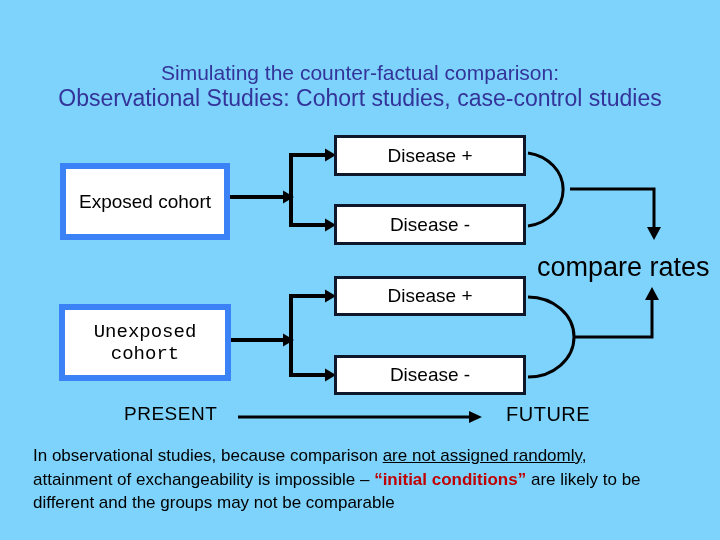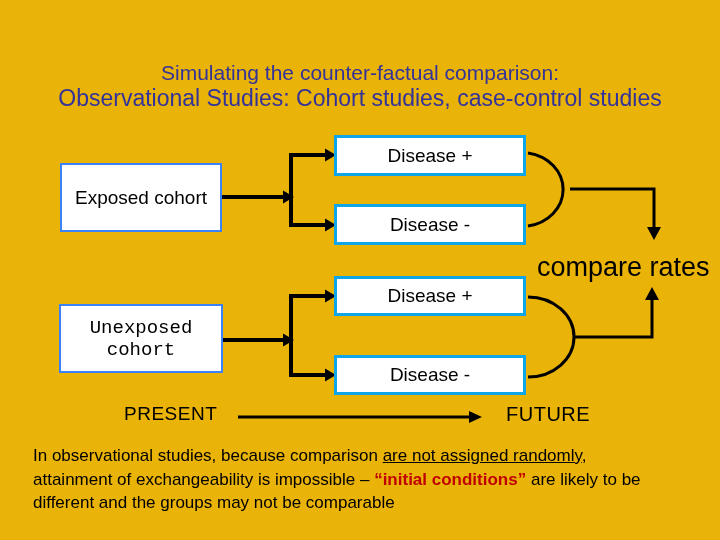--- a/index.html
+++ b/index.html
@@ -1,39 +1,39 @@
 <!DOCTYPE html>
 <html><head>
 <meta charset="utf-8">
 <style>
   html, body { margin: 0; padding: 0; background: #ffffff; }
   #slide {
     position: relative;
     width: 720px;
     height: 540px;
-    background: #eab308;
+    background: #7dd3fc;
     font-family: "Liberation Sans", sans-serif;
     overflow: hidden;
   }
   
   #title-block { position: absolute; top: 61px; left: 0; width: 720px; text-align: center; }
   #title-line1 { font-size: 21px; font-weight: 400; color: #333399; line-height: 24px; }
   #title-line2 { font-size: 23px; font-weight: 400; color: #333399; line-height: 26px; }
   
   .dbox {
     position: absolute;
     background: #ffffff;
     display: flex;
     align-items: center;
     justify-content: center;
     color: #000000;
     text-align: center;
   }
-  .cohort-box { border: 2px solid #3b82f6; font-size: 19px; }
-  .disease-box { border: 3px solid #0ea5e9; font-size: 19px; }
+  .cohort-box { border: 6px solid #3b82f6; font-size: 19px; }
+  .disease-box { border: 3px solid #0f172a; font-size: 19px; }
   #exposed-box   { left: 60px;  top: 163px; width: 158px; height: 65px; }
   #unexposed-box { left: 59px;  top: 304px; width: 160px; height: 65px; }
   #unexposed-box .wrap { width: 120px; line-height: 22px; font-family: Liberation Mono, monospace; }
   #d1-box { left: 334px; top: 135px; width: 186px; height: 35px; }
   #d2-box { left: 334px; top: 204px; width: 186px; height: 35px; }
   #d3-box { left: 334px; top: 276px; width: 186px; height: 34px; }
   #d4-box { left: 334px; top: 355px; width: 186px; height: 34px; }
   
   .flabel { position: absolute; color: #000000; white-space: nowrap; }
   #compare-rates { left: 537px; top: 252px; font-size: 27px; text-align: center; }

